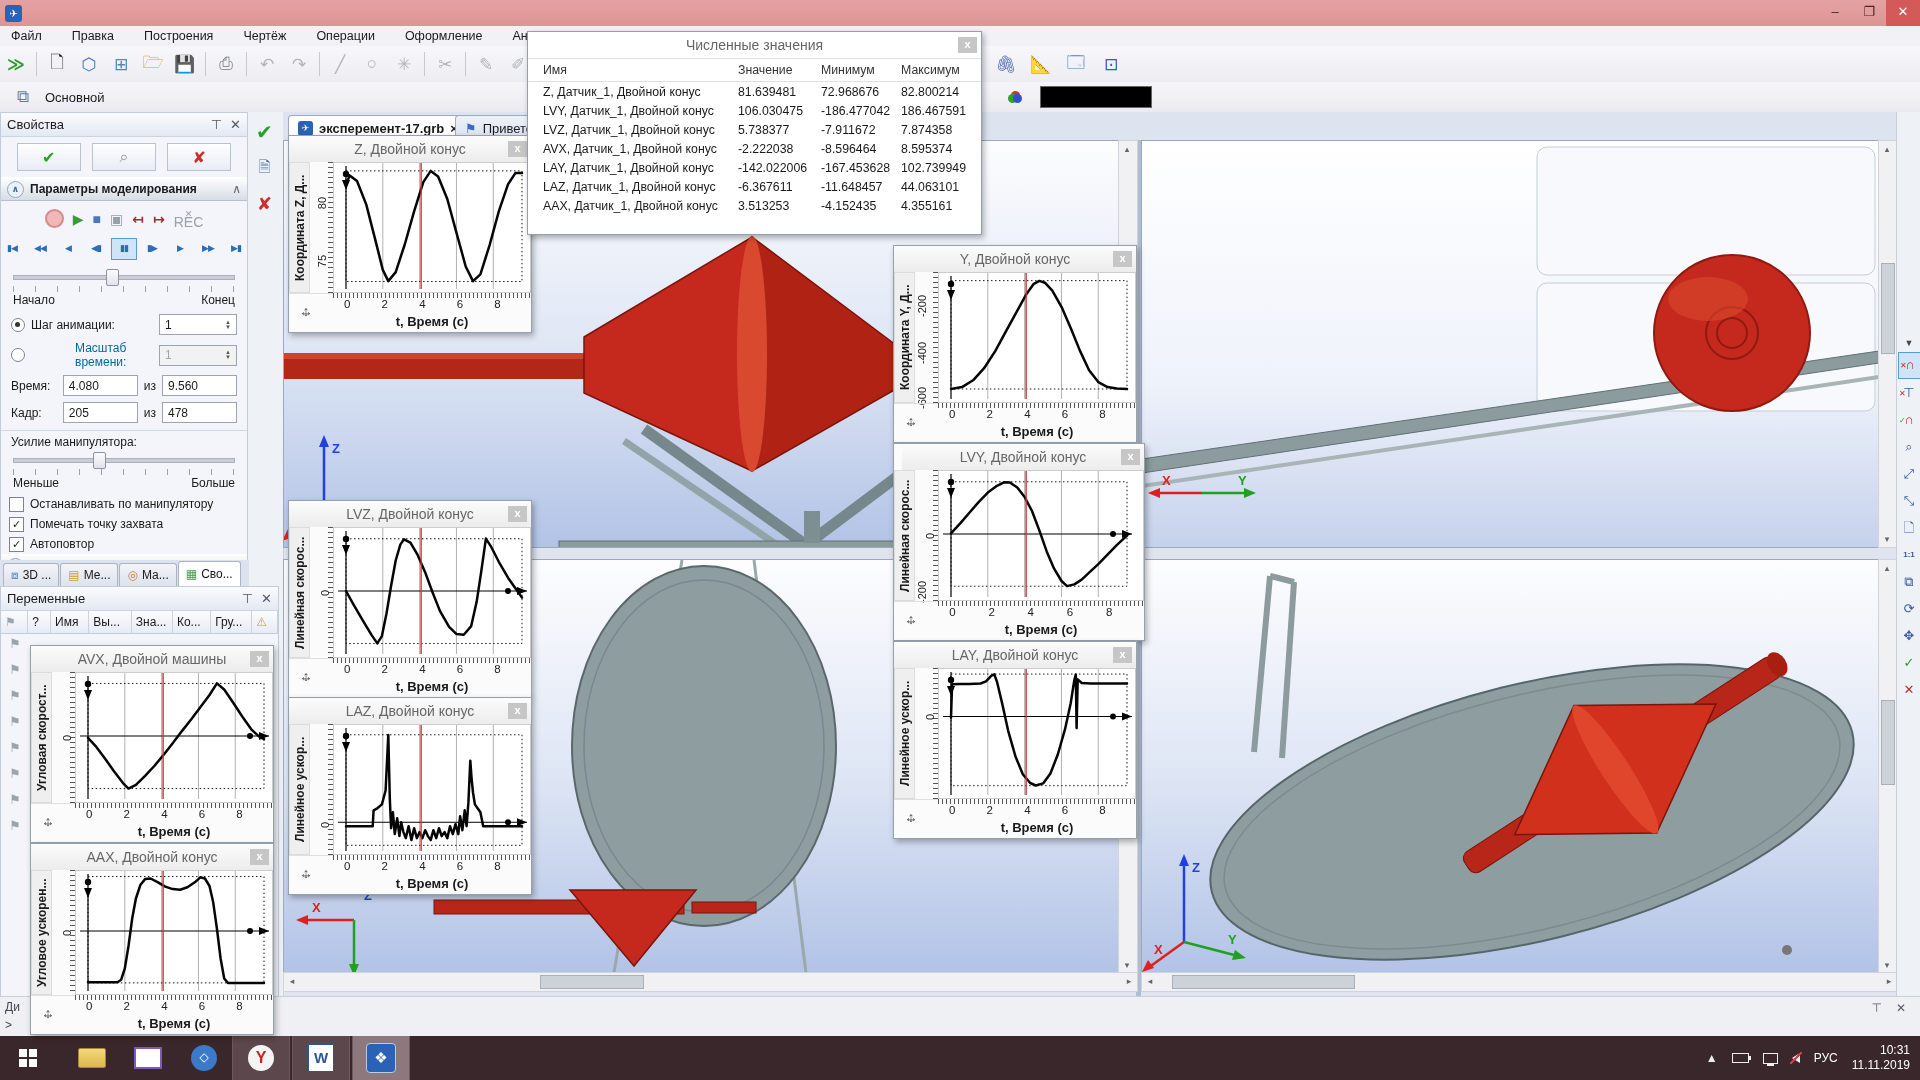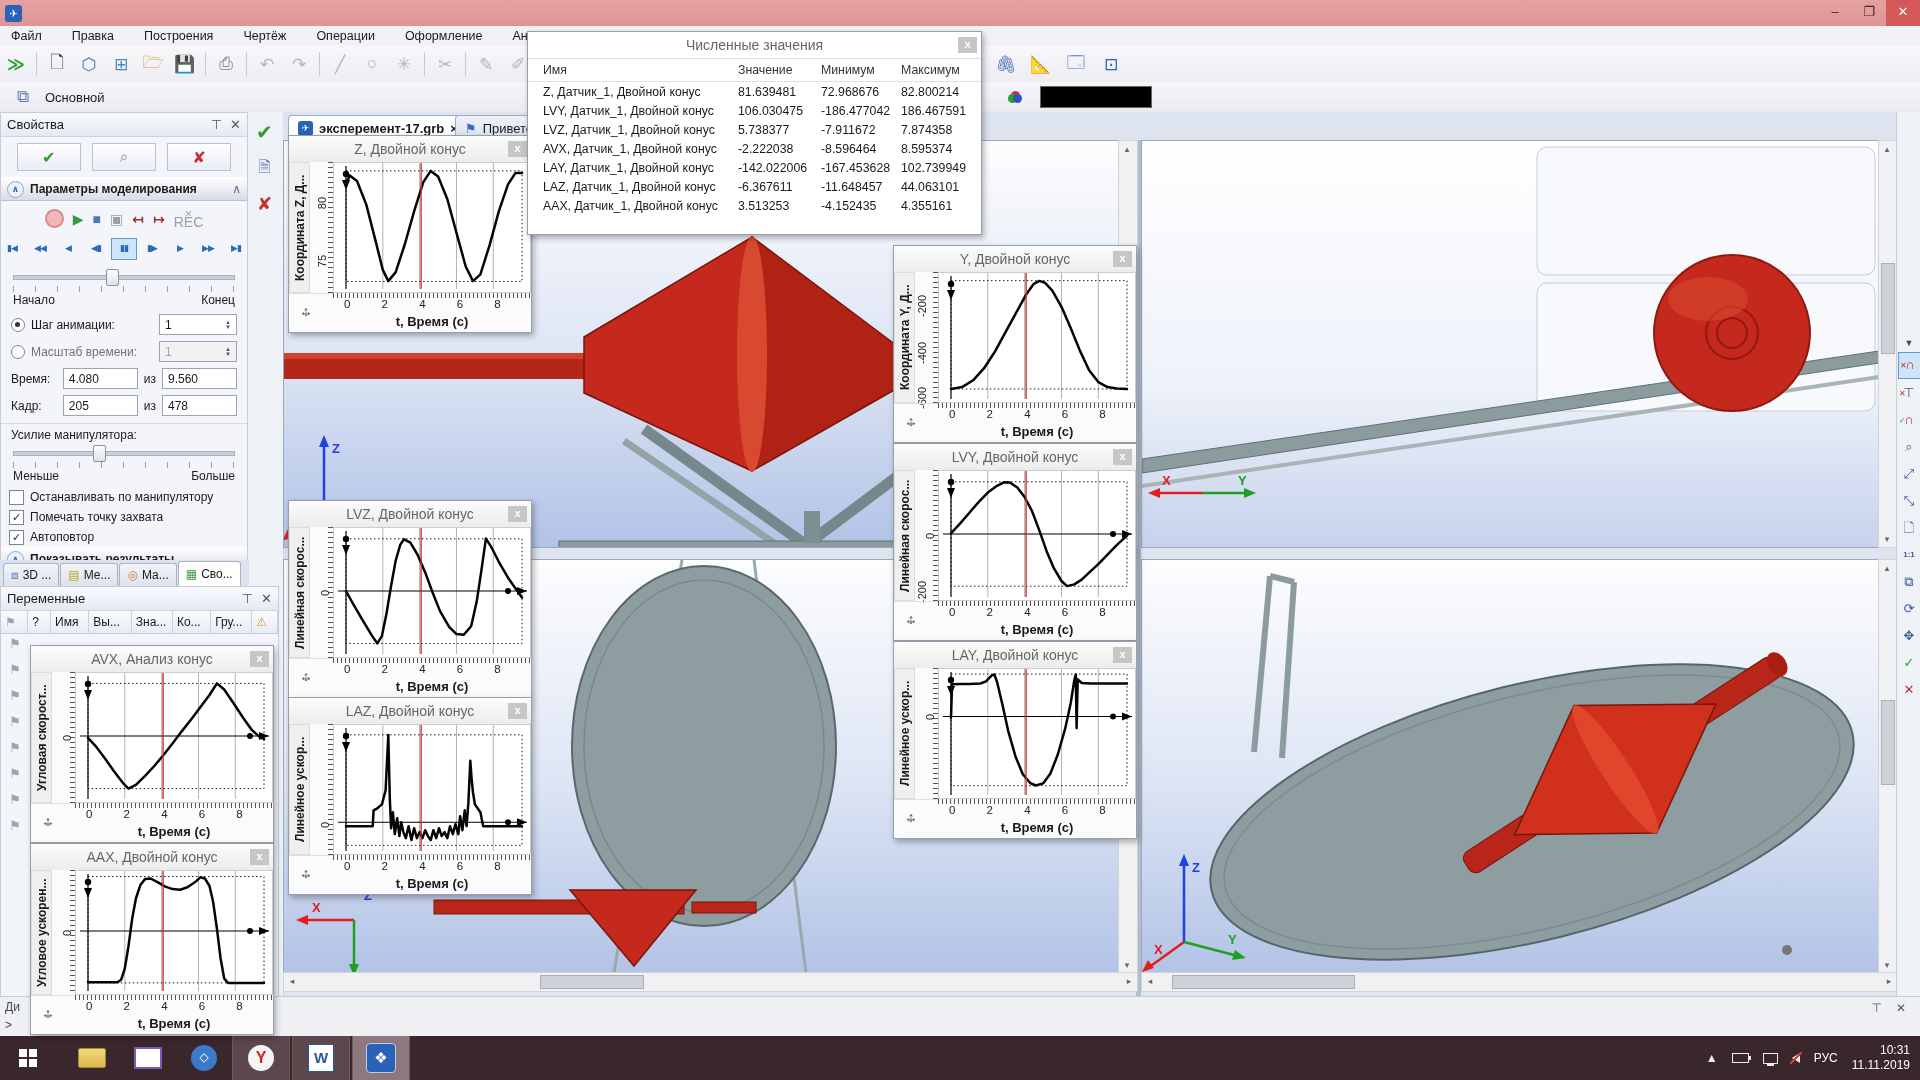--- a/index.html
+++ b/index.html
@@ -287,21 +287,21 @@
           <span>1</span>
         <span style="flex:1;"></span>
           <span class="spinarr">
             <span>▲</span>
             <span>▼</span>
           </span>
         </div>
     </div>
     <div class="formrow">
       <span class="radio"></span>
-      <span style="flex:1;color:#737373;">Масштаб времени:</span>
+      <span style="flex:1;color:#0369a1;margin-left:44px;">Масштаб времени:</span>
       <div class="valbox dis">
           <span>1</span>
         <span style="flex:1;"></span>
           <span class="spinarr">
             <span>▲</span>
             <span>▼</span>
           </span>
         </div>
     </div>
     <div class="formrow">
@@ -794,21 +794,21 @@
           <span class="xtick" style="left: 5.5%;">0</span>
           <span class="xtick" style="left: 24.5%;">2</span>
           <span class="xtick" style="left: 43.5%;">4</span>
           <span class="xtick" style="left: 62.5%;">6</span>
           <span class="xtick" style="left: 81.5%;">8</span>
         </div>
       <div class="xlabel">t, Время (с)</div>
     </div>
   </div>
 
-  <div class="abs fwin" style="left:893px;top:443px;width:242px;height:196px;z-index:40;">
+  <div class="abs fwin" style="left:893px;top:443px;width:242px;height:196px;z-index:40;padding-left:8px;">
     <div class="gtitle">
         <span>LVY, Двойной конус</span>
       <span class="gclose">x</span>
       </div>
     <div class="gbody">
       <div class="ylab">Линейная скорос...</div>
       <div class="yruler">
           <span class="ytick" style="top: 50%;">0</span>
           <span class="ytick" style="top: 93%;">-200</span>
         </div>
@@ -881,21 +881,21 @@
           <span class="xtick" style="left: 43.5%;">4</span>
           <span class="xtick" style="left: 62.5%;">6</span>
           <span class="xtick" style="left: 81.5%;">8</span>
         </div>
       <div class="xlabel">t, Время (с)</div>
     </div>
   </div>
 
   <div class="abs fwin" style="left:30px;top:645px;width:242px;height:196px;z-index:45;">
     <div class="gtitle">
-        <span>AVX, Анализ конус</span>
+        <span>AVX, Двойной машины</span>
       <span class="gclose">x</span>
       </div>
     <div class="gbody">
       <div class="ylab">Угловая скорост...</div>
       <div class="yruler">
           <span class="ytick" style="top: 50%;">0</span>
         </div>
       <div class="plot"><svg width="196" height="126">
             <line x1="48.82008368200837" y1="0" x2="48.82008368200837" y2="126" stroke="#b2b2b2" stroke-width="1"></line>
             <line x1="85.64016736401673" y1="0" x2="85.64016736401673" y2="126" stroke="#b2b2b2" stroke-width="1"></line>

